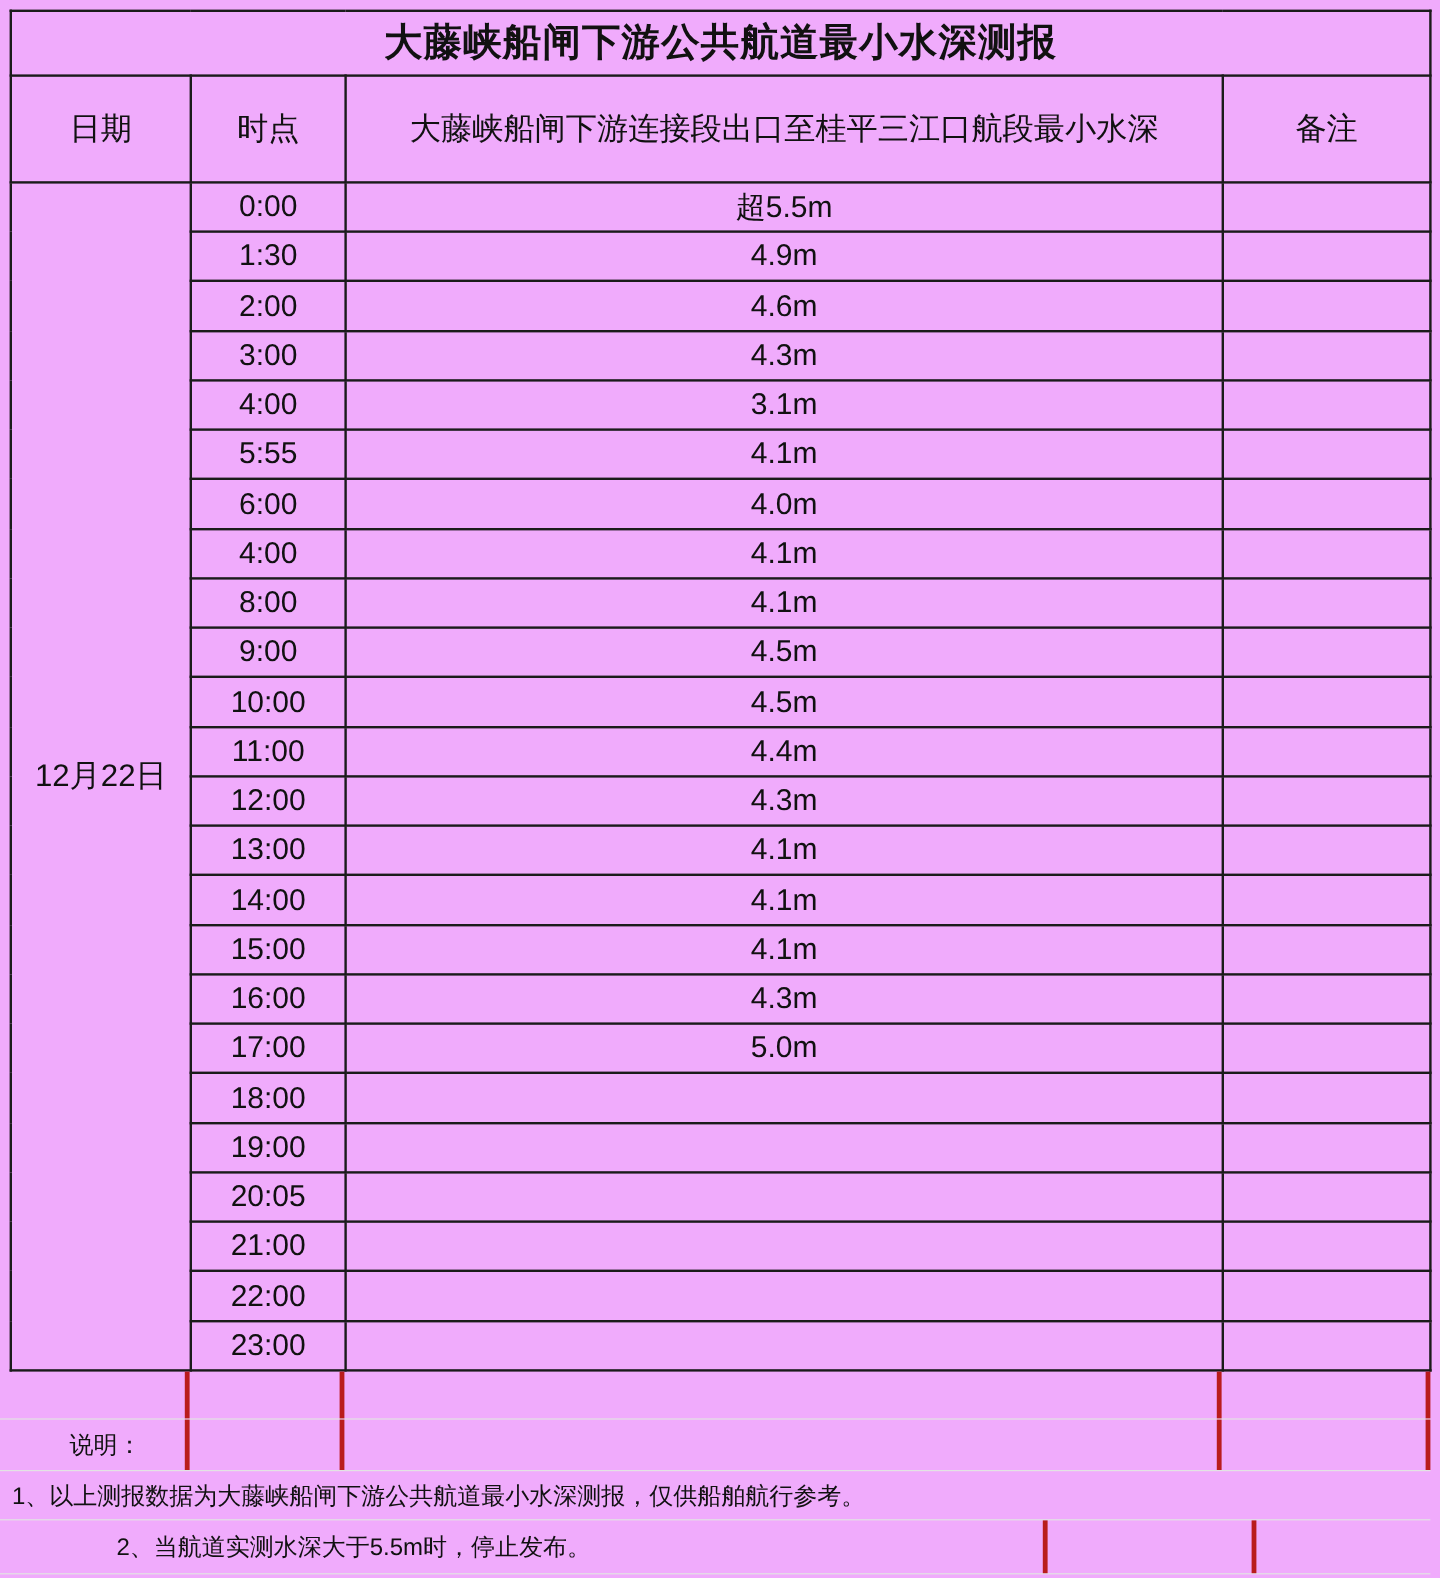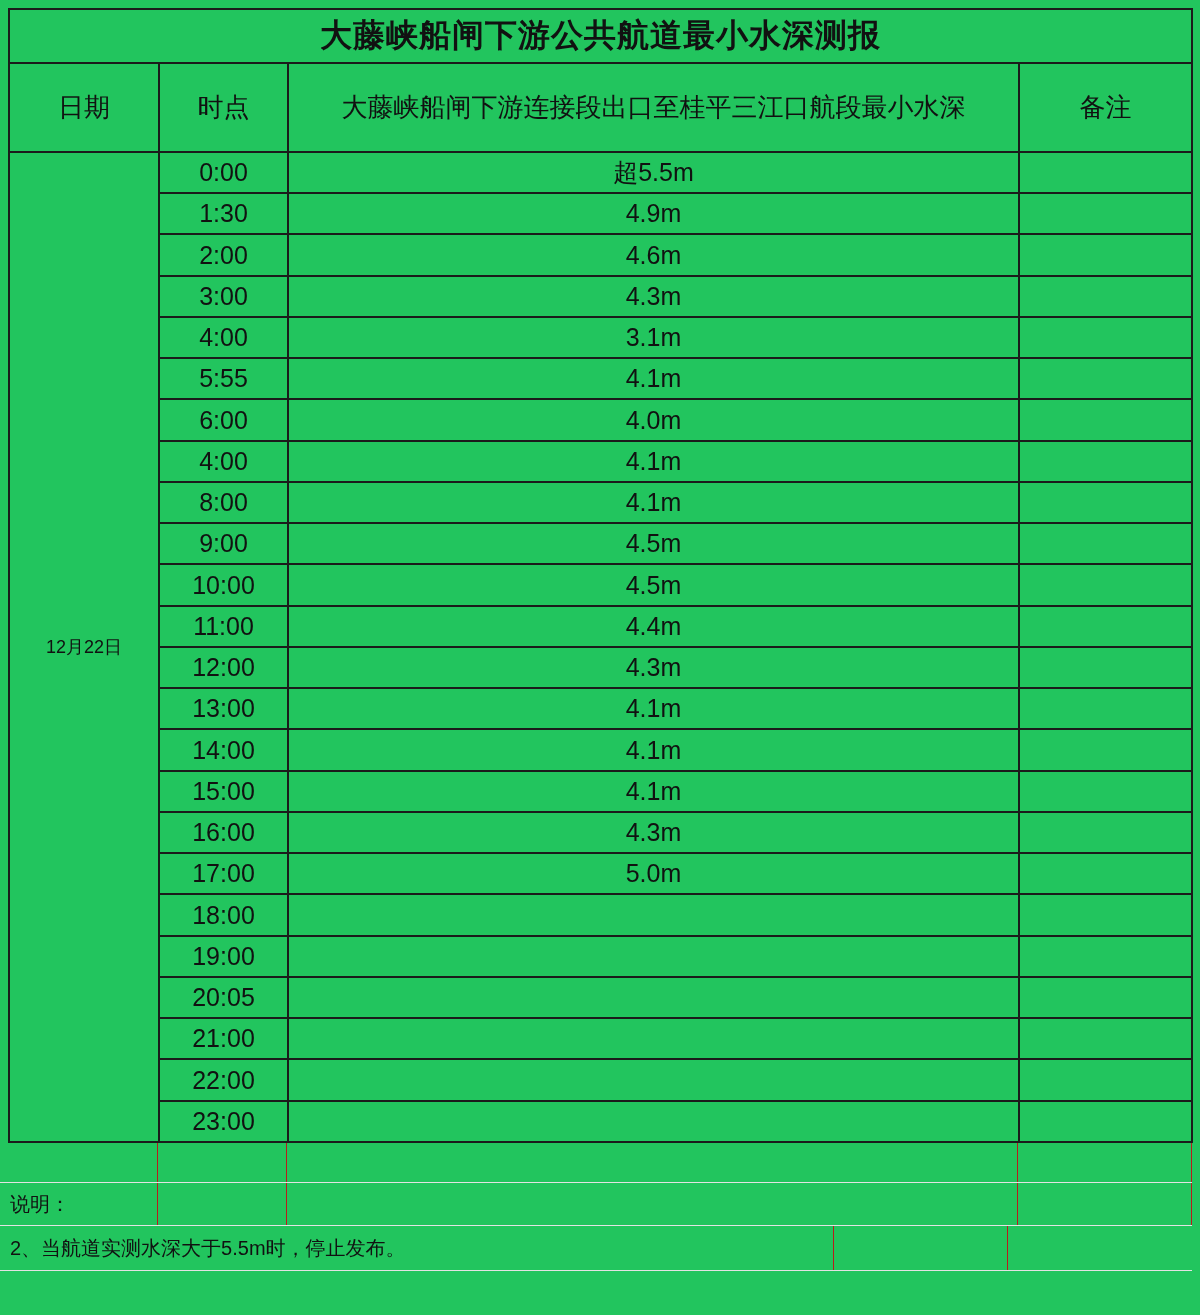--- a/index.html
+++ b/index.html
@@ -6,21 +6,21 @@
     margin: 0;
     padding: 0;
     background: #ffffff;
     font-family: "Liberation Sans", sans-serif;
     color: #111111;
   }
   .sheet {
     position: relative;
     width: 1200px;
     height: 1315px;
-    background: #22c55e;
+    background: #f0abfc;
     overflow: hidden;
   }
 
   
   table.main-table {
     position: absolute;
     left: 8px;
     top: 8px;
     width: 1183px;
     height: 1135px;
@@ -49,51 +49,51 @@
   tr.header-row { height: 88px; }
   .header-row th {
     font-size: 26px;
     font-weight: 400;
   }
   tr.data-row { height: 41px; }
   .data-row td {
     font-size: 25px;
     font-weight: 400;
   }
-  td.date-cell { font-size: 18px; margin-top: 16px; }
+  td.date-cell { font-size: 26px; margin-top: 16px; }
 
   
   .bottom {
     position: absolute;
     left: 0;
     top: 1143px;
     width: 1192px;
   }
   .b-row {
     display: flex;
     box-sizing: border-box;
     border-bottom: 1px solid #e3e3e3;
     align-items: center;
   }
   .b-cell {
     box-sizing: border-box;
     height: 100%;
     display: flex;
     align-items: center;
   }
-  .b-border-right { border-right: 1px solid #b91c1c; }
+  .b-border-right { border-right: 4px solid #b91c1c; padding-left: 48px; }
   .row-a { height: 40px; }
   .row-b { height: 43px; }
   .row-c { height: 41px; }
   .row-d { height: 45px; }
   .bw-1 { width: 158px; }
   .bw-2 { width: 129px; }
   .bw-3 { width: 731px; }
   .bw-4 { width: 174px; }
-  .bw-left  { width: 834px; }
+  .bw-left  { width: 834px; margin-left: 39px; }
   .bw-full  { width: 1192px; }
   .note-text {
     font-size: 20px;
     padding-left: 10px;
     white-space: nowrap;
   }
 </style>
 </head>
 <body>
 
@@ -249,20 +249,25 @@
       <div class="b-cell bw-4 b-border-right"></div>
     </div>
     <div class="b-row row-b">
       <div class="b-cell bw-1 b-border-right">
         <span class="note-text">说明：</span>
       </div>
       <div class="b-cell bw-2 b-border-right"></div>
       <div class="b-cell bw-3 b-border-right"></div>
       <div class="b-cell bw-4 b-border-right"></div>
     </div>
+    <div class="b-row row-c">
+      <div class="b-cell bw-full">
+        <span class="note-text">1、以上测报数据为大藤峡船闸下游公共航道最小水深测报，仅供船舶航行参考。</span>
+      </div>
+    </div>
     <div class="b-row row-d">
       <div class="b-cell bw-left b-border-right">
         <span class="note-text">2、当航道实测水深大于5.5m时，停止发布。</span>
       </div>
       <div class="b-cell bw-4 b-border-right"></div>
     </div>
   </div>
 
 </div>
 

